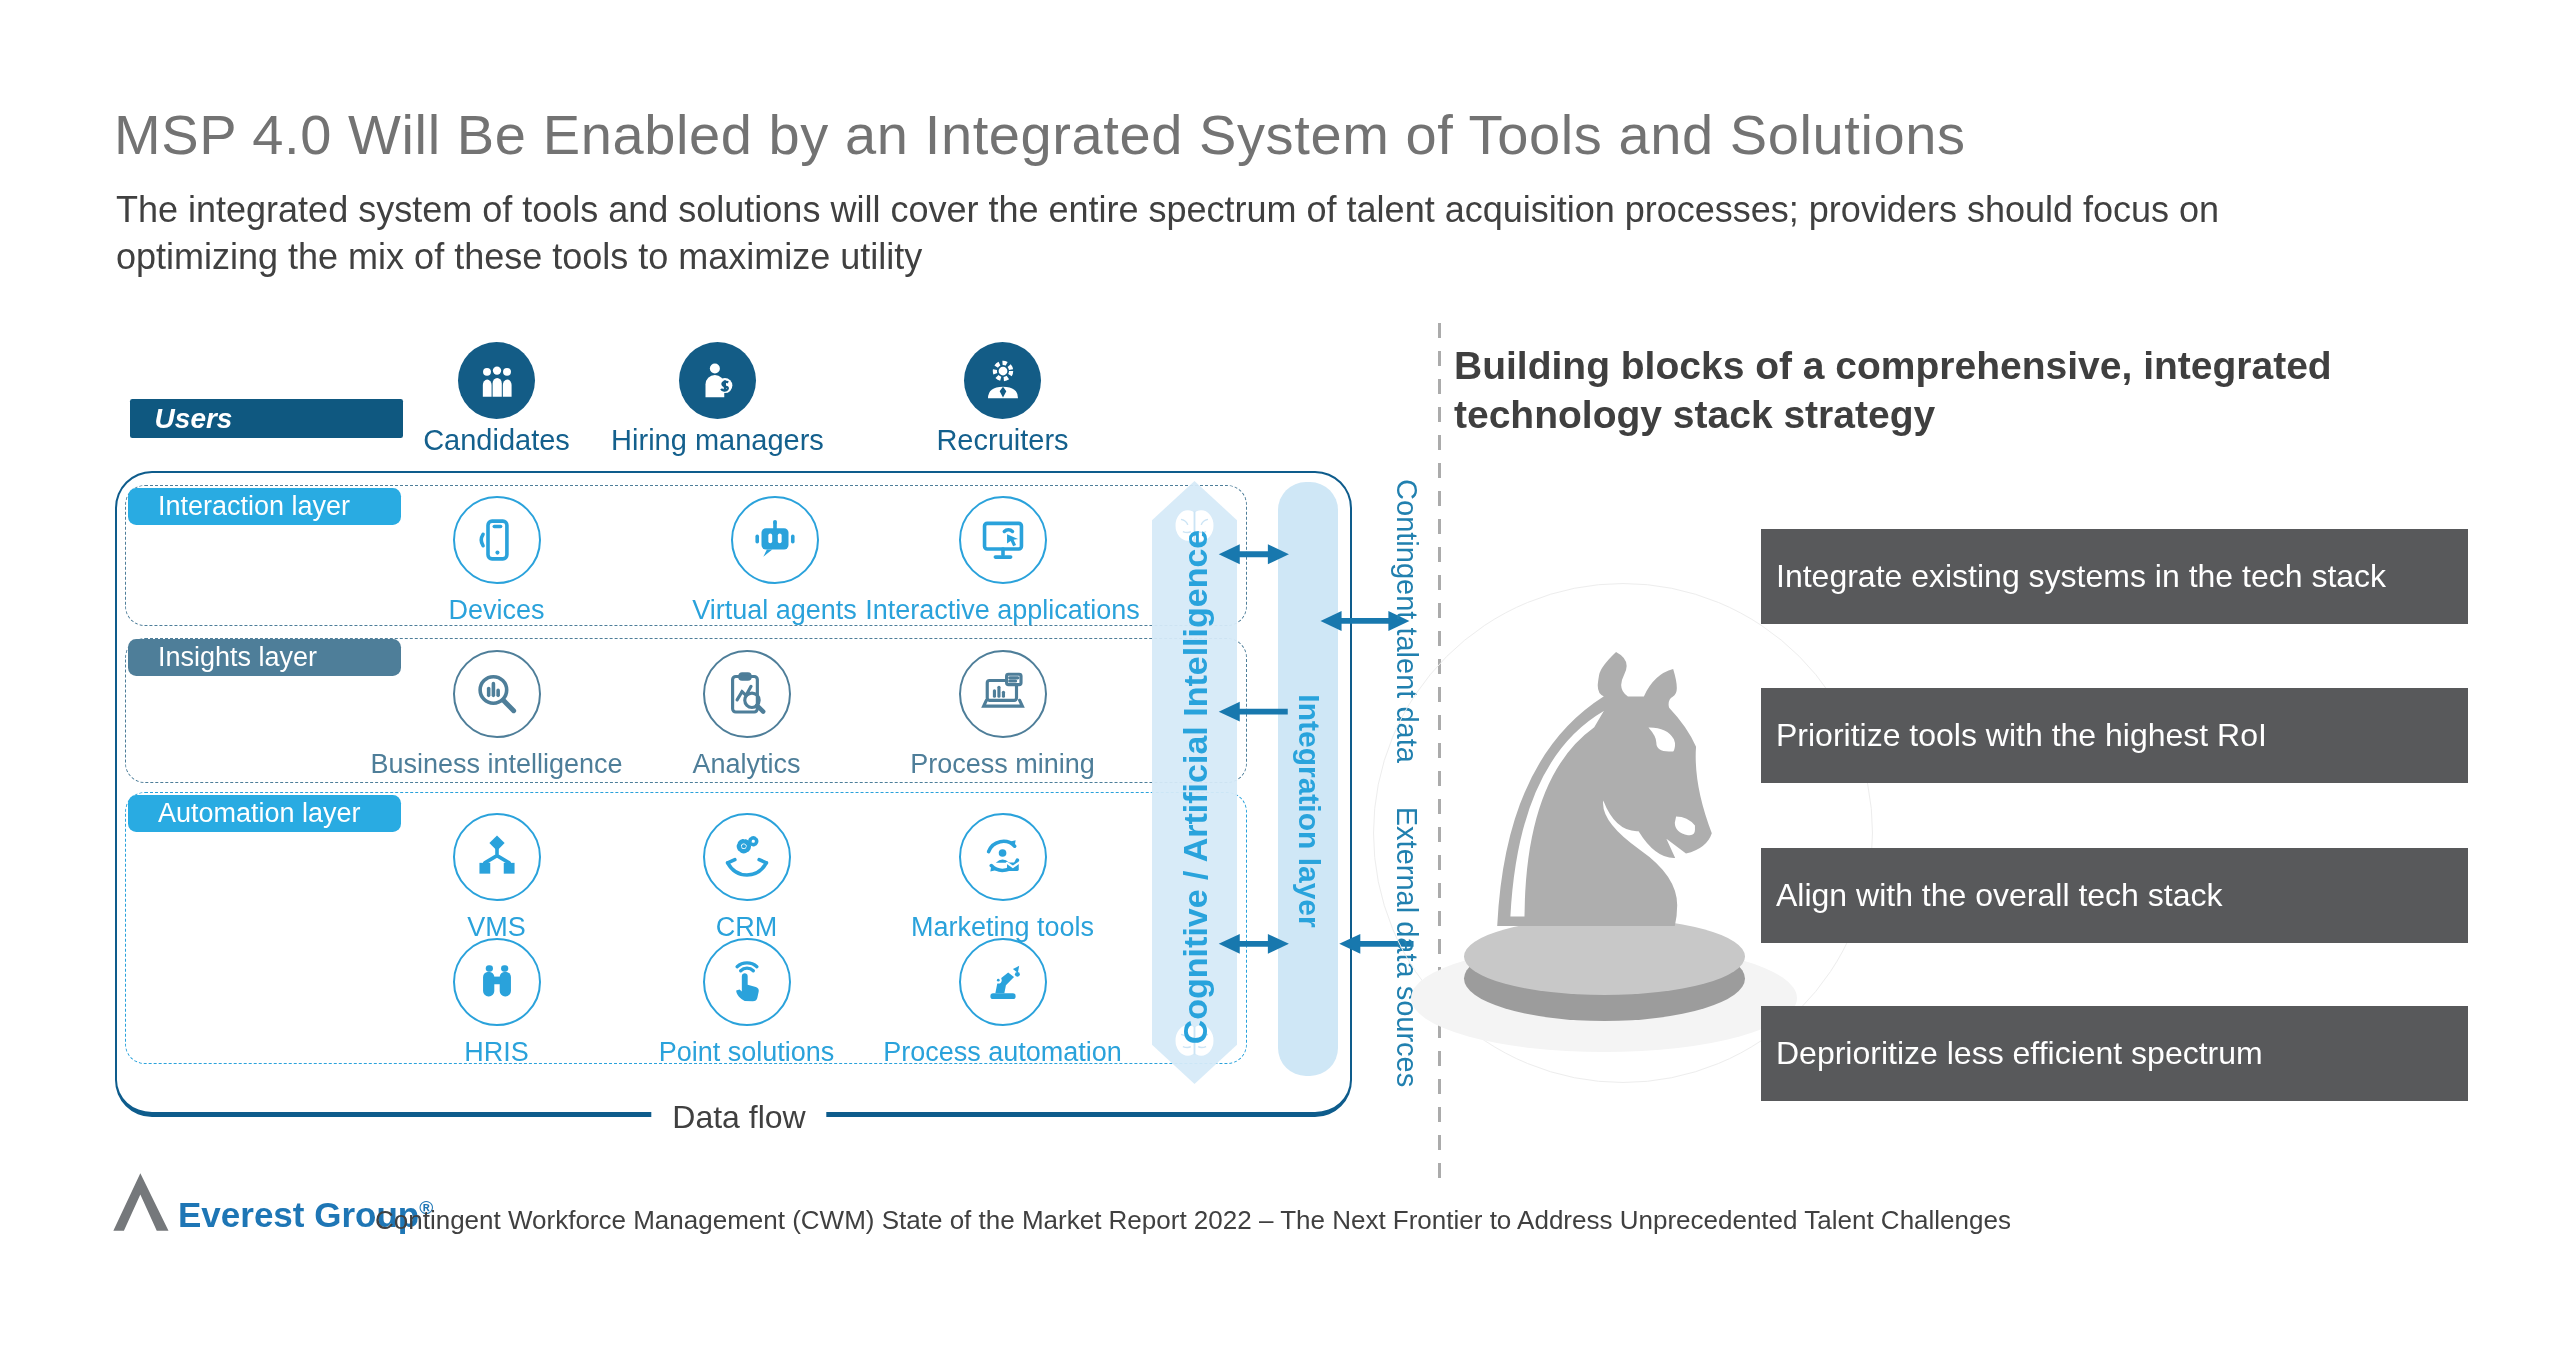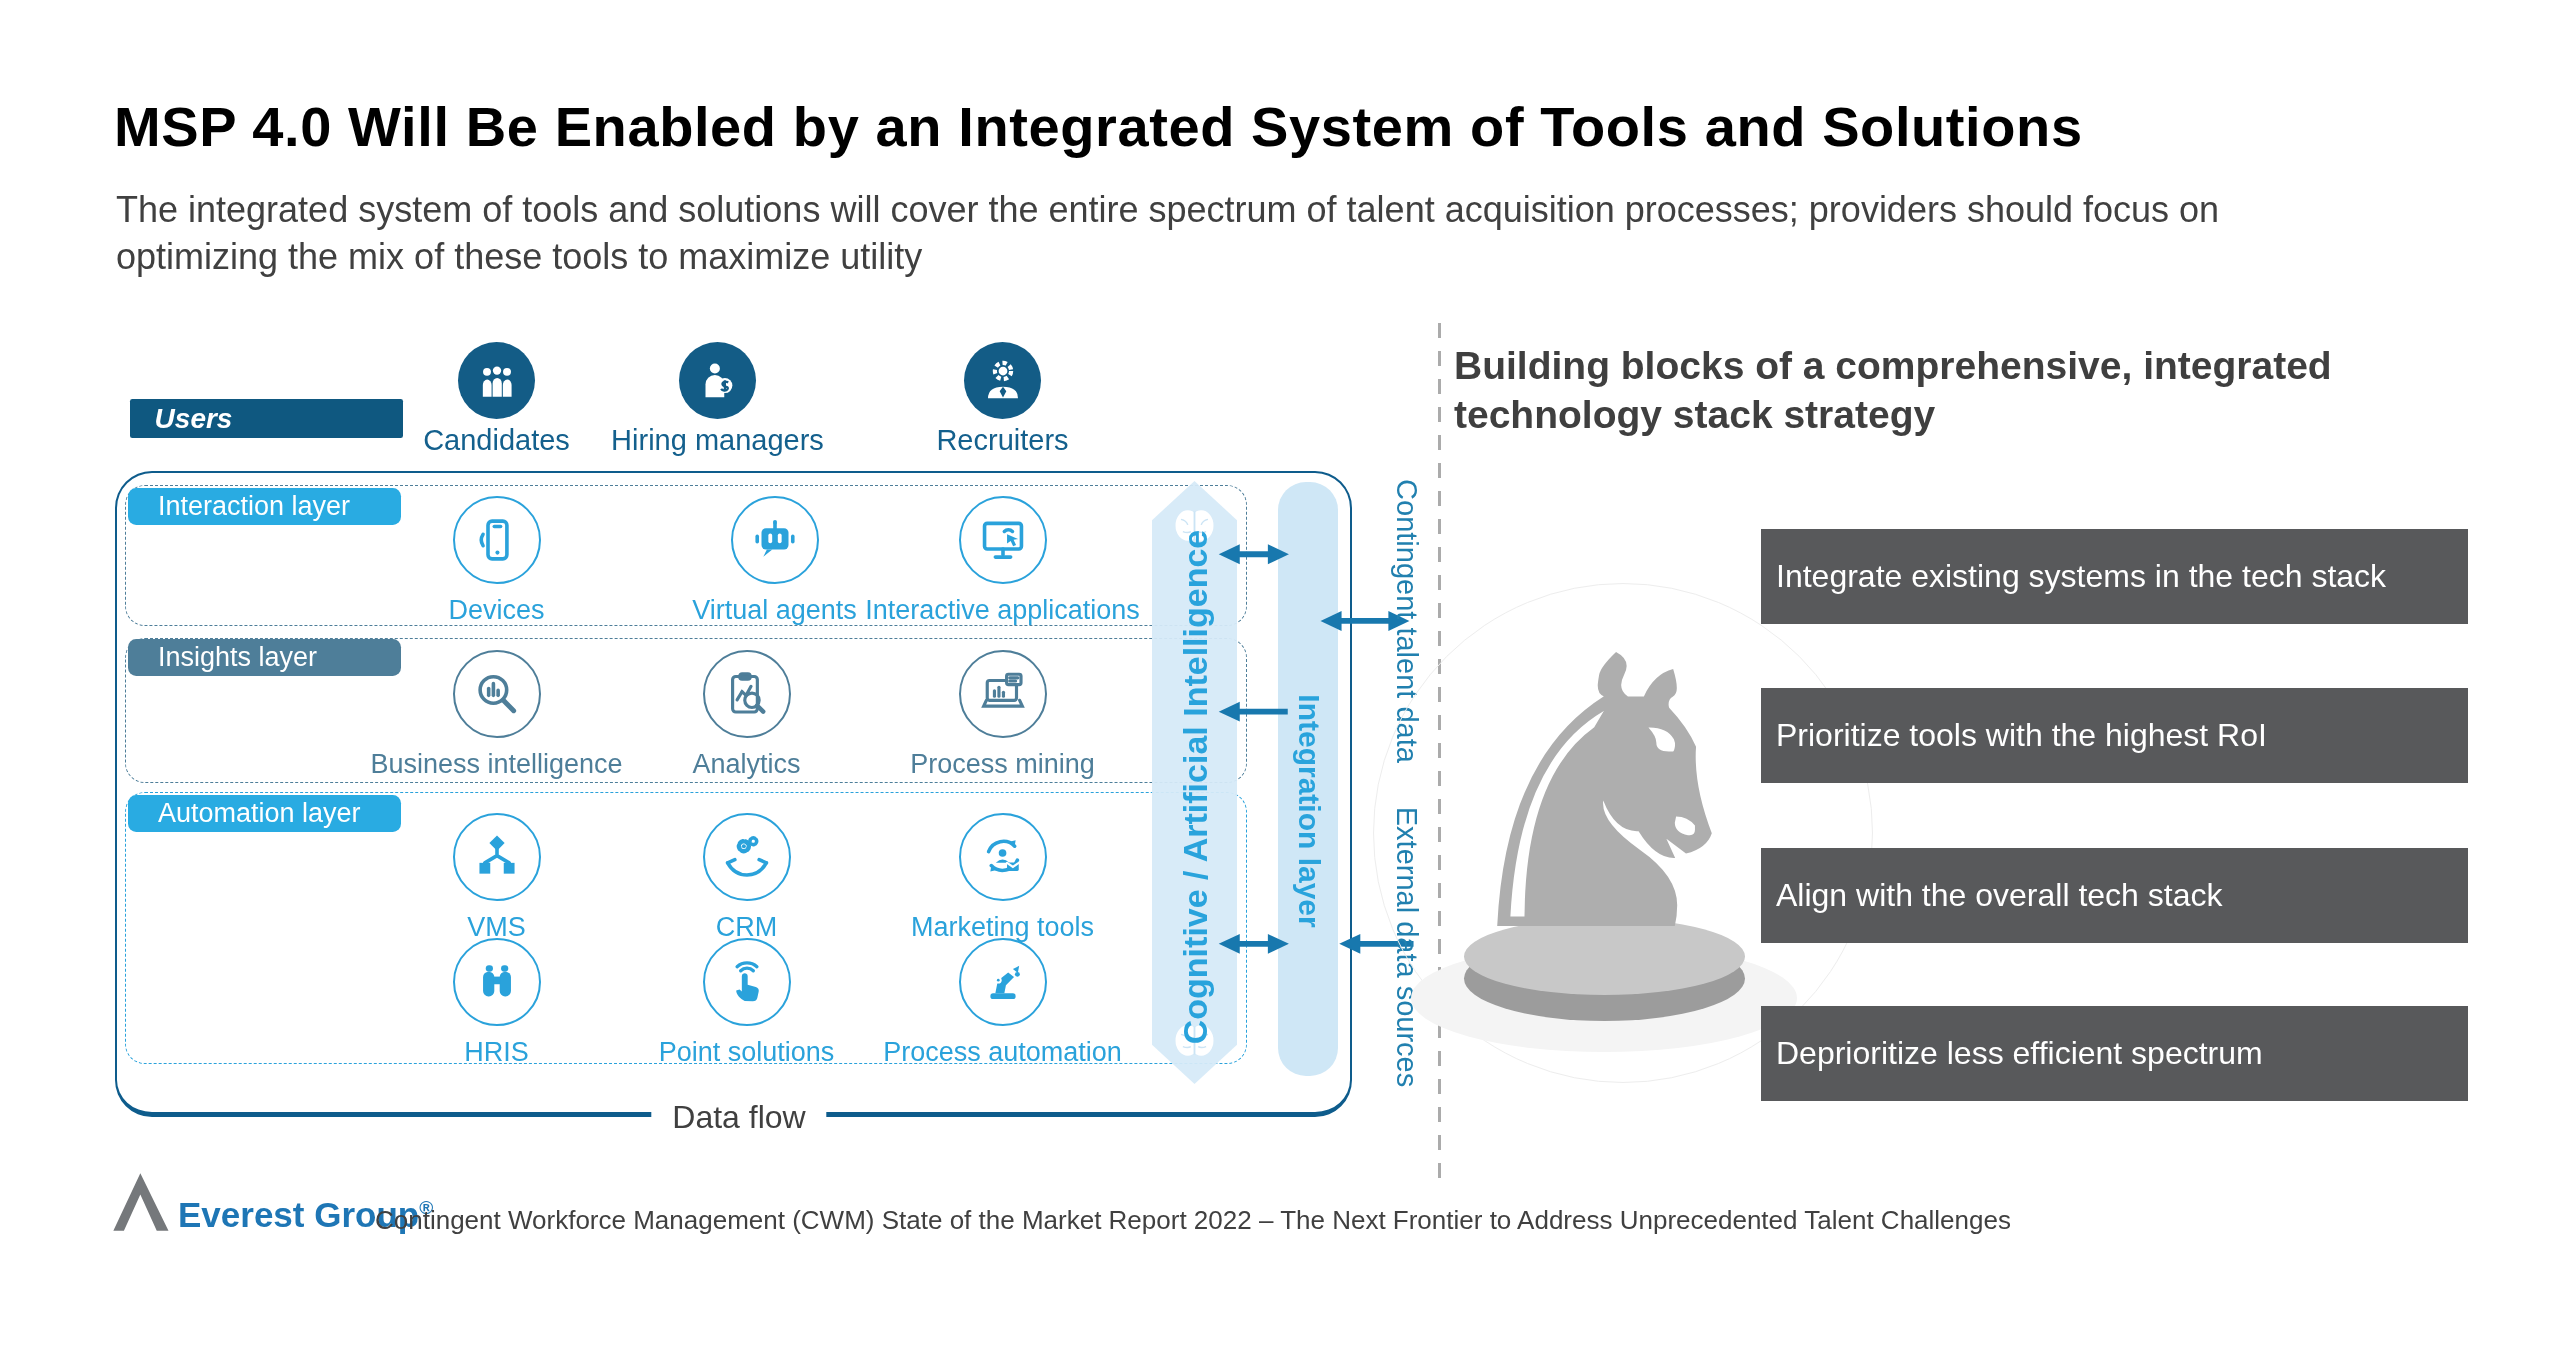--- a/index.html
+++ b/index.html
@@ -1,21 +1,21 @@
 <!DOCTYPE html>
 <html style="font-size:9.4px"><head>
 <meta charset="utf-8">
 <style>
   html,body{margin:0;padding:0;background:#fff;}
   #canvas{position:relative;width:2576px;height:1348px;background:#fff;overflow:hidden;
           font-family:"Liberation Sans",sans-serif;}
   .abs{position:absolute;}
 
   
-  .title{left:114px;top:94px;font-size:56px;color:#000000;letter-spacing:0.6px;font-weight:bold;}
+  .title{left:114px;top:102px;font-size:56px;color:#737373;letter-spacing:0.6px;}
   .subtitle{left:116px;top:187px;width:2219px;font-size:36px;line-height:1.3;color:#404040;}
 
   
   .users-bar{left:130px;top:399px;width:273px;height:39px;background:#0F5880;border-radius:2.3px;}
   .users-bar span{display:block;color:#fff;font-weight:bold;font-size:28px;line-height:39px;padding-left:24.6px;font-style:italic;}
   .user-cell{width:363px;top:342px;display:flex;flex-direction:column;align-items:center;}
   .user-circle{width:77px;height:77px;border-radius:50%;background:#135C86;display:flex;align-items:center;justify-content:center;}
   .user-cap{margin-top:4.7px;font-size:29px;color:#14608D;}
 
   

